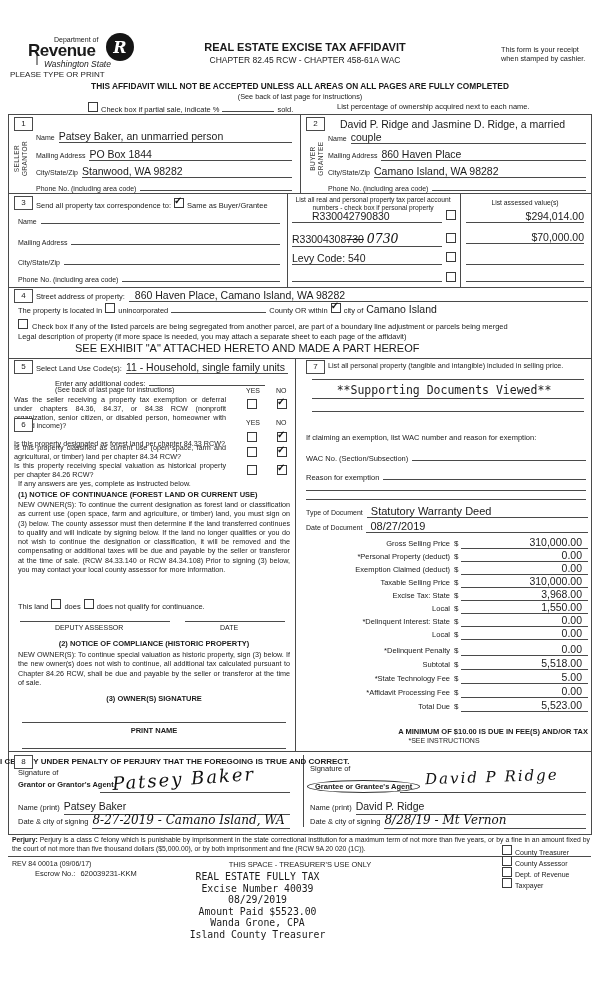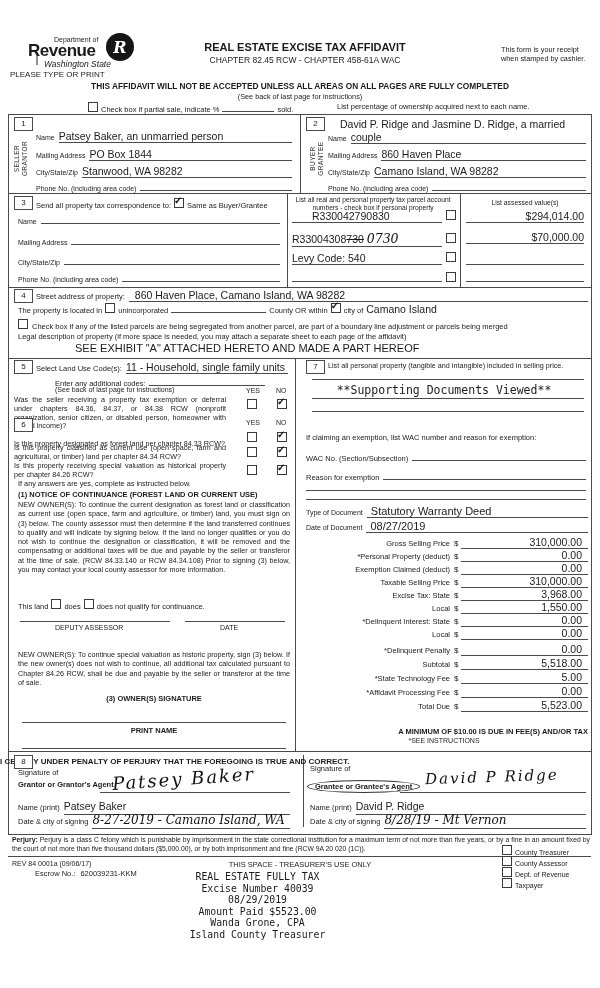--- a/index.html
+++ b/index.html
@@ -235,20 +235,21 @@
     <span class="cb"></span>
     <span class="flabel2">does</span>
     <span class="cb"></span>
     <span class="flabel2">does not qualify for continuance.</span>
   </div>
   <div class="hl" style="left:20px;top:621px;width:150px;"></div>
   <div class="hl" style="left:185px;top:621px;width:100px;"></div>
   <div class="abs" style="left:55px;top:624px;font-size:7px;">DEPUTY ASSESSOR</div>
   <div class="abs" style="left:220px;top:624px;font-size:7px;">DATE</div>
 
+  <div class="abs b" style="left:18px;top:639px;width:272px;text-align:center;font-size:7.5px;">(2) NOTICE OF COMPLIANCE (HISTORIC PROPERTY)</div>
   <div class="abs body-just" style="left:18px;top:650px;width:272px;">NEW OWNER(S):  To continue special valuation as historic property, sign (3) below.  If the new owner(s) does not wish to continue, all additional tax calculated pursuant to Chapter 84.26 RCW, shall be due and payable by the seller or transferor at the time of sale.</div>
   <div class="abs b" style="left:18px;top:694px;width:272px;text-align:center;font-size:7.5px;">(3) OWNER(S) SIGNATURE</div>
   <div class="hl" style="left:22px;top:722px;width:264px;"></div>
   <div class="abs b" style="left:18px;top:726px;width:272px;text-align:center;font-size:7.5px;">PRINT NAME</div>
   <div class="hl" style="left:22px;top:748px;width:264px;"></div>
 
   <div class="numbox" style="left:306px;top:360px;">7</div>
   <div class="abs" style="left:328px;top:362px;width:258px;font-size:7.2px;line-height:8.5px;">List all personal property (tangible and intangible) included in selling price.</div>
   <div class="hl" style="left:312px;top:379px;width:272px;"></div>
   <div class="abs mono" style="left:300px;top:383px;width:288px;text-align:center;font-size:11.5px;">**Supporting Documents Viewed**</div>

